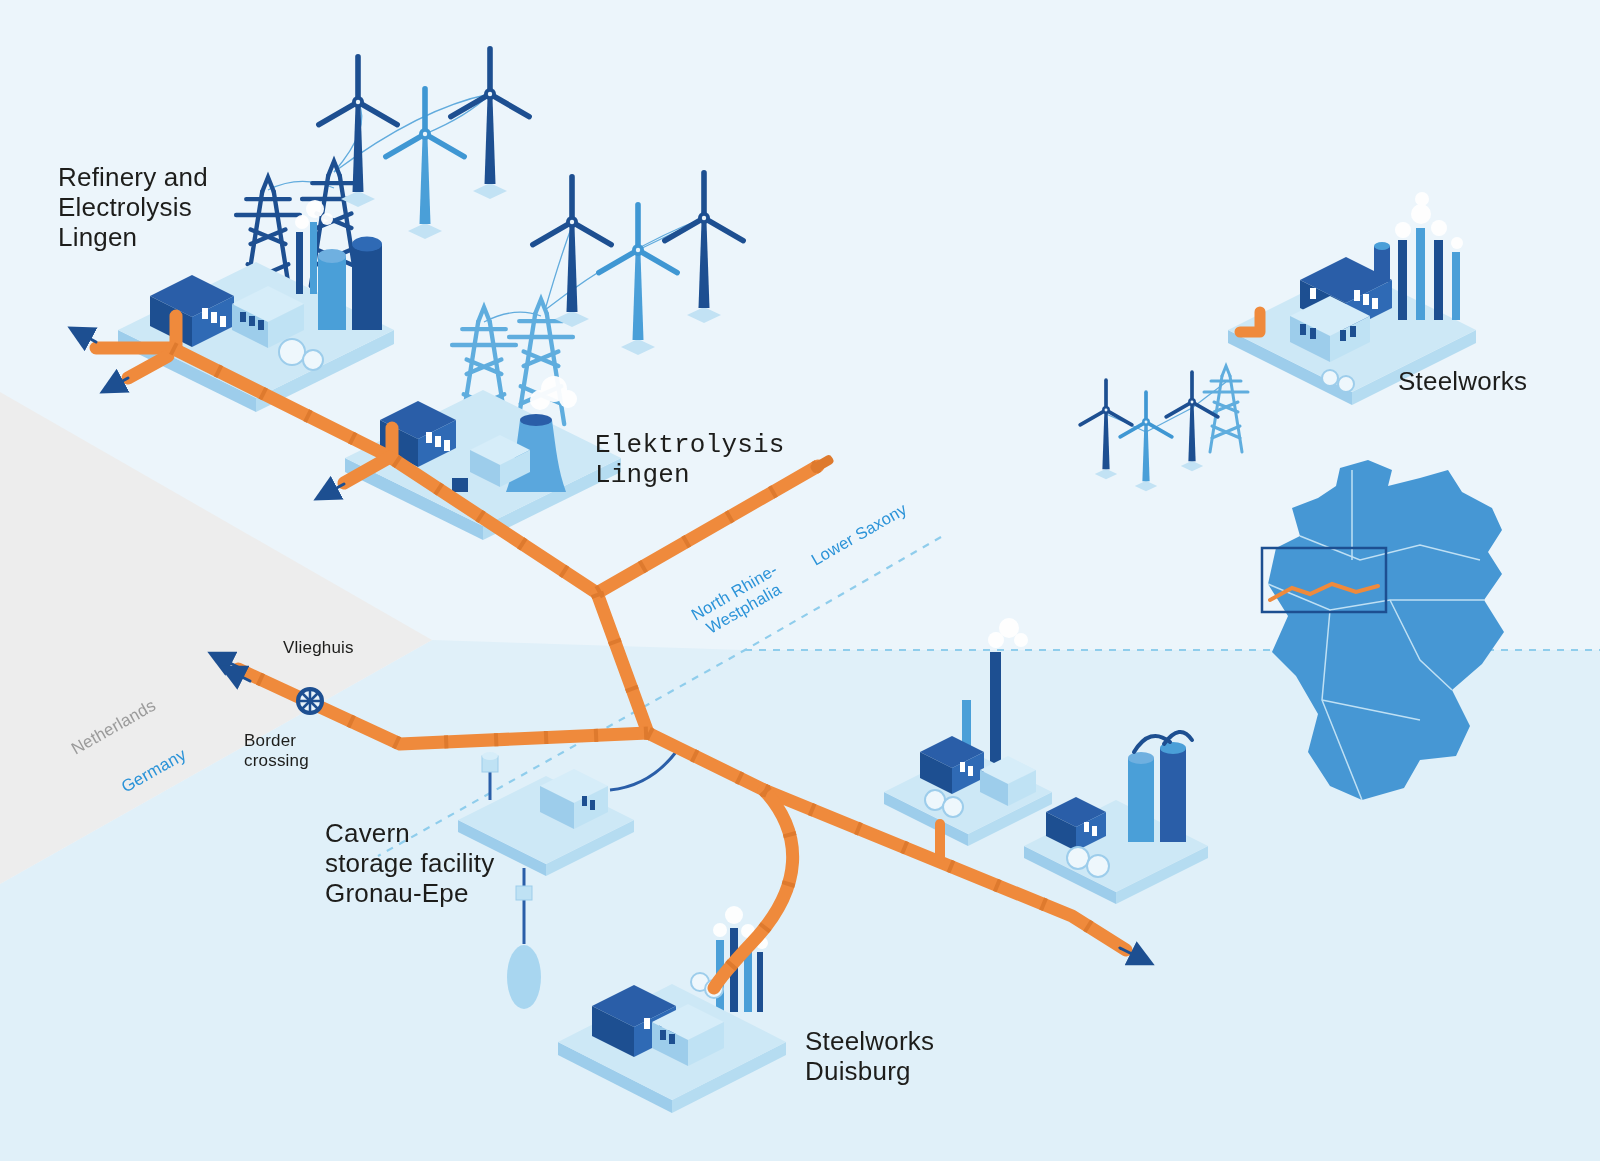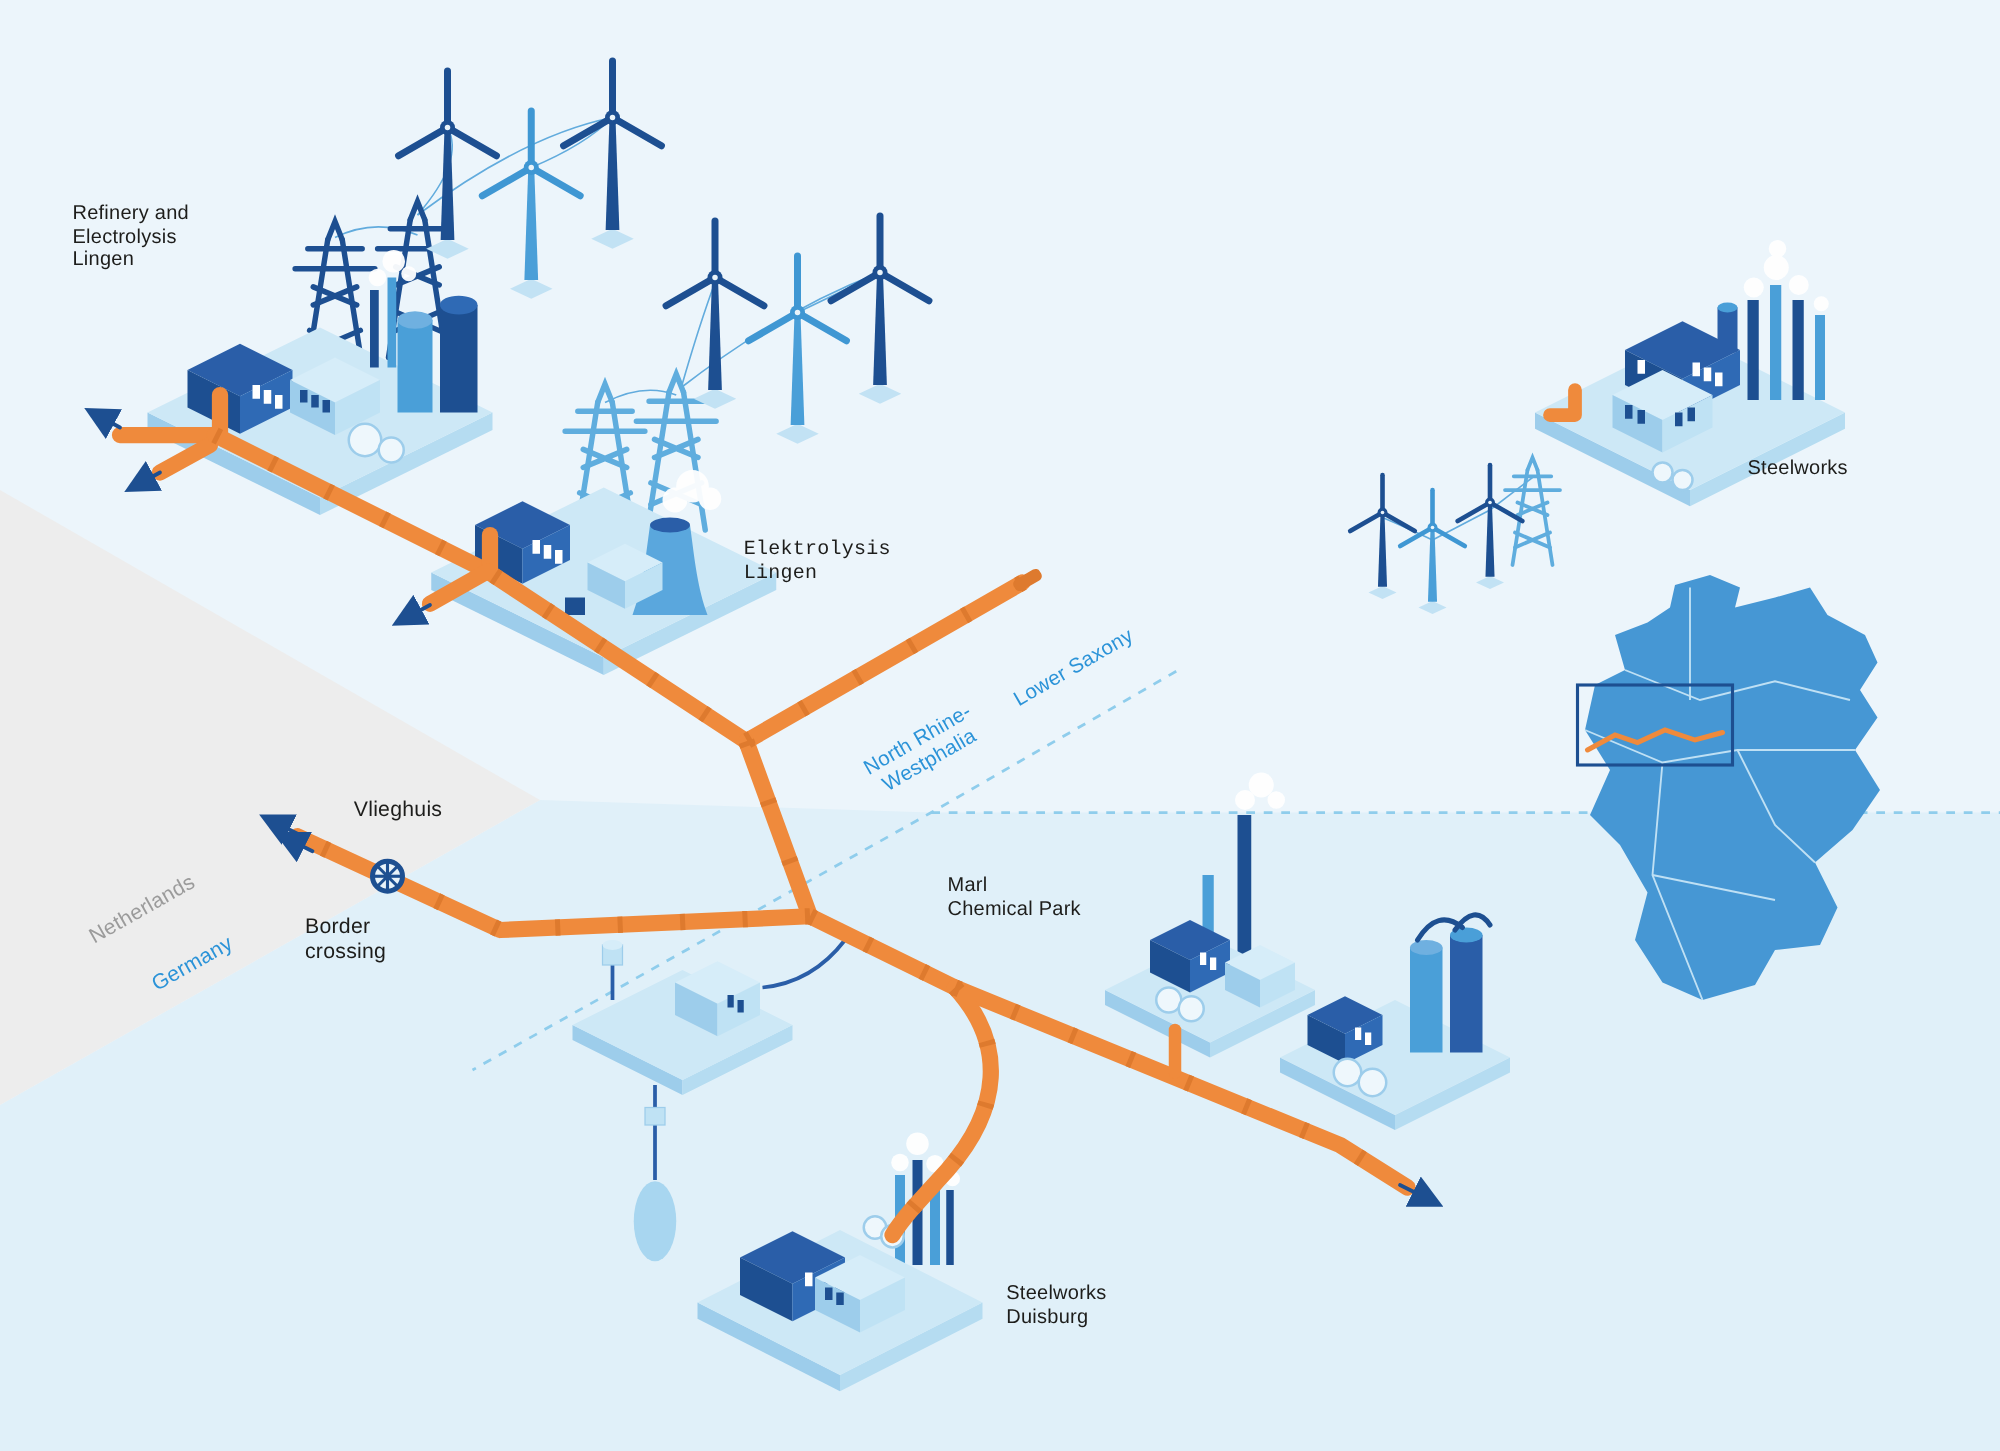--- a/index.html
+++ b/index.html
@@ -1,19 +1,19 @@
 <!DOCTYPE html>
 <html><head>
 <meta charset="utf-8">
 <style>
   html,body{margin:0;padding:0;background:#ffffff;}
   .stage{position:relative;width:1600px;height:1161px;overflow:hidden;
          background:#ecf5fb;font-family:"Liberation Sans",sans-serif;}
   .stage svg{position:absolute;left:0;top:0;}
-  .lbl{position:absolute;color:#1d1d1b;font-size:16px;line-height:1.16;
+  .lbl{position:absolute;color:#1d1d1b;font-size:26px;line-height:1.16;
        white-space:pre-line;font-weight:500;letter-spacing:.2px;}
   .lbl.small{font-size:17px;line-height:1.2;}
   .lbl.blue{color:#2b93d8;}
   .lbl.gray{color:#9b9b9b;}
   .lbl.region{font-size:16.5px;color:#2b93d8;font-weight:500;}
   .rot{transform-origin:left top;}
   .ctr{text-align:center;}
 </style>
 </head>
 <body>
@@ -397,18 +397,19 @@
 Lingen</div>
 <div class="lbl" style="left:1398px;top:366px;">Steelworks</div>
 <div class="lbl small" style="left:283px;top:638px;">Vlieghuis</div>
 <div class="lbl small" style="left:244px;top:731px;">Border
 crossing</div>
 <div class="lbl small gray rot" style="left:68px;top:742px;transform:rotate(-29.5deg);">Netherlands</div>
 <div class="lbl small blue rot" style="left:118px;top:780px;transform:rotate(-29.5deg);">Germany</div>
 <div class="lbl region rot" style="left:808px;top:553px;transform:rotate(-30deg);">Lower Saxony</div>
 <div class="lbl region rot ctr" style="left:688px;top:608px;transform:rotate(-30deg);">North Rhine-
 Westphalia</div>
-<div class="lbl" style="left:758px;top:700px;">Marl
-Chemical Park</div>
+<div class="lbl" style="left:325px;top:818px;">Cavern
+storage facility
+Gronau-Epe</div>
 <div class="lbl" style="left:805px;top:1026px;">Steelworks
 Duisburg</div>
 
 </div>
 
 </body></html>

